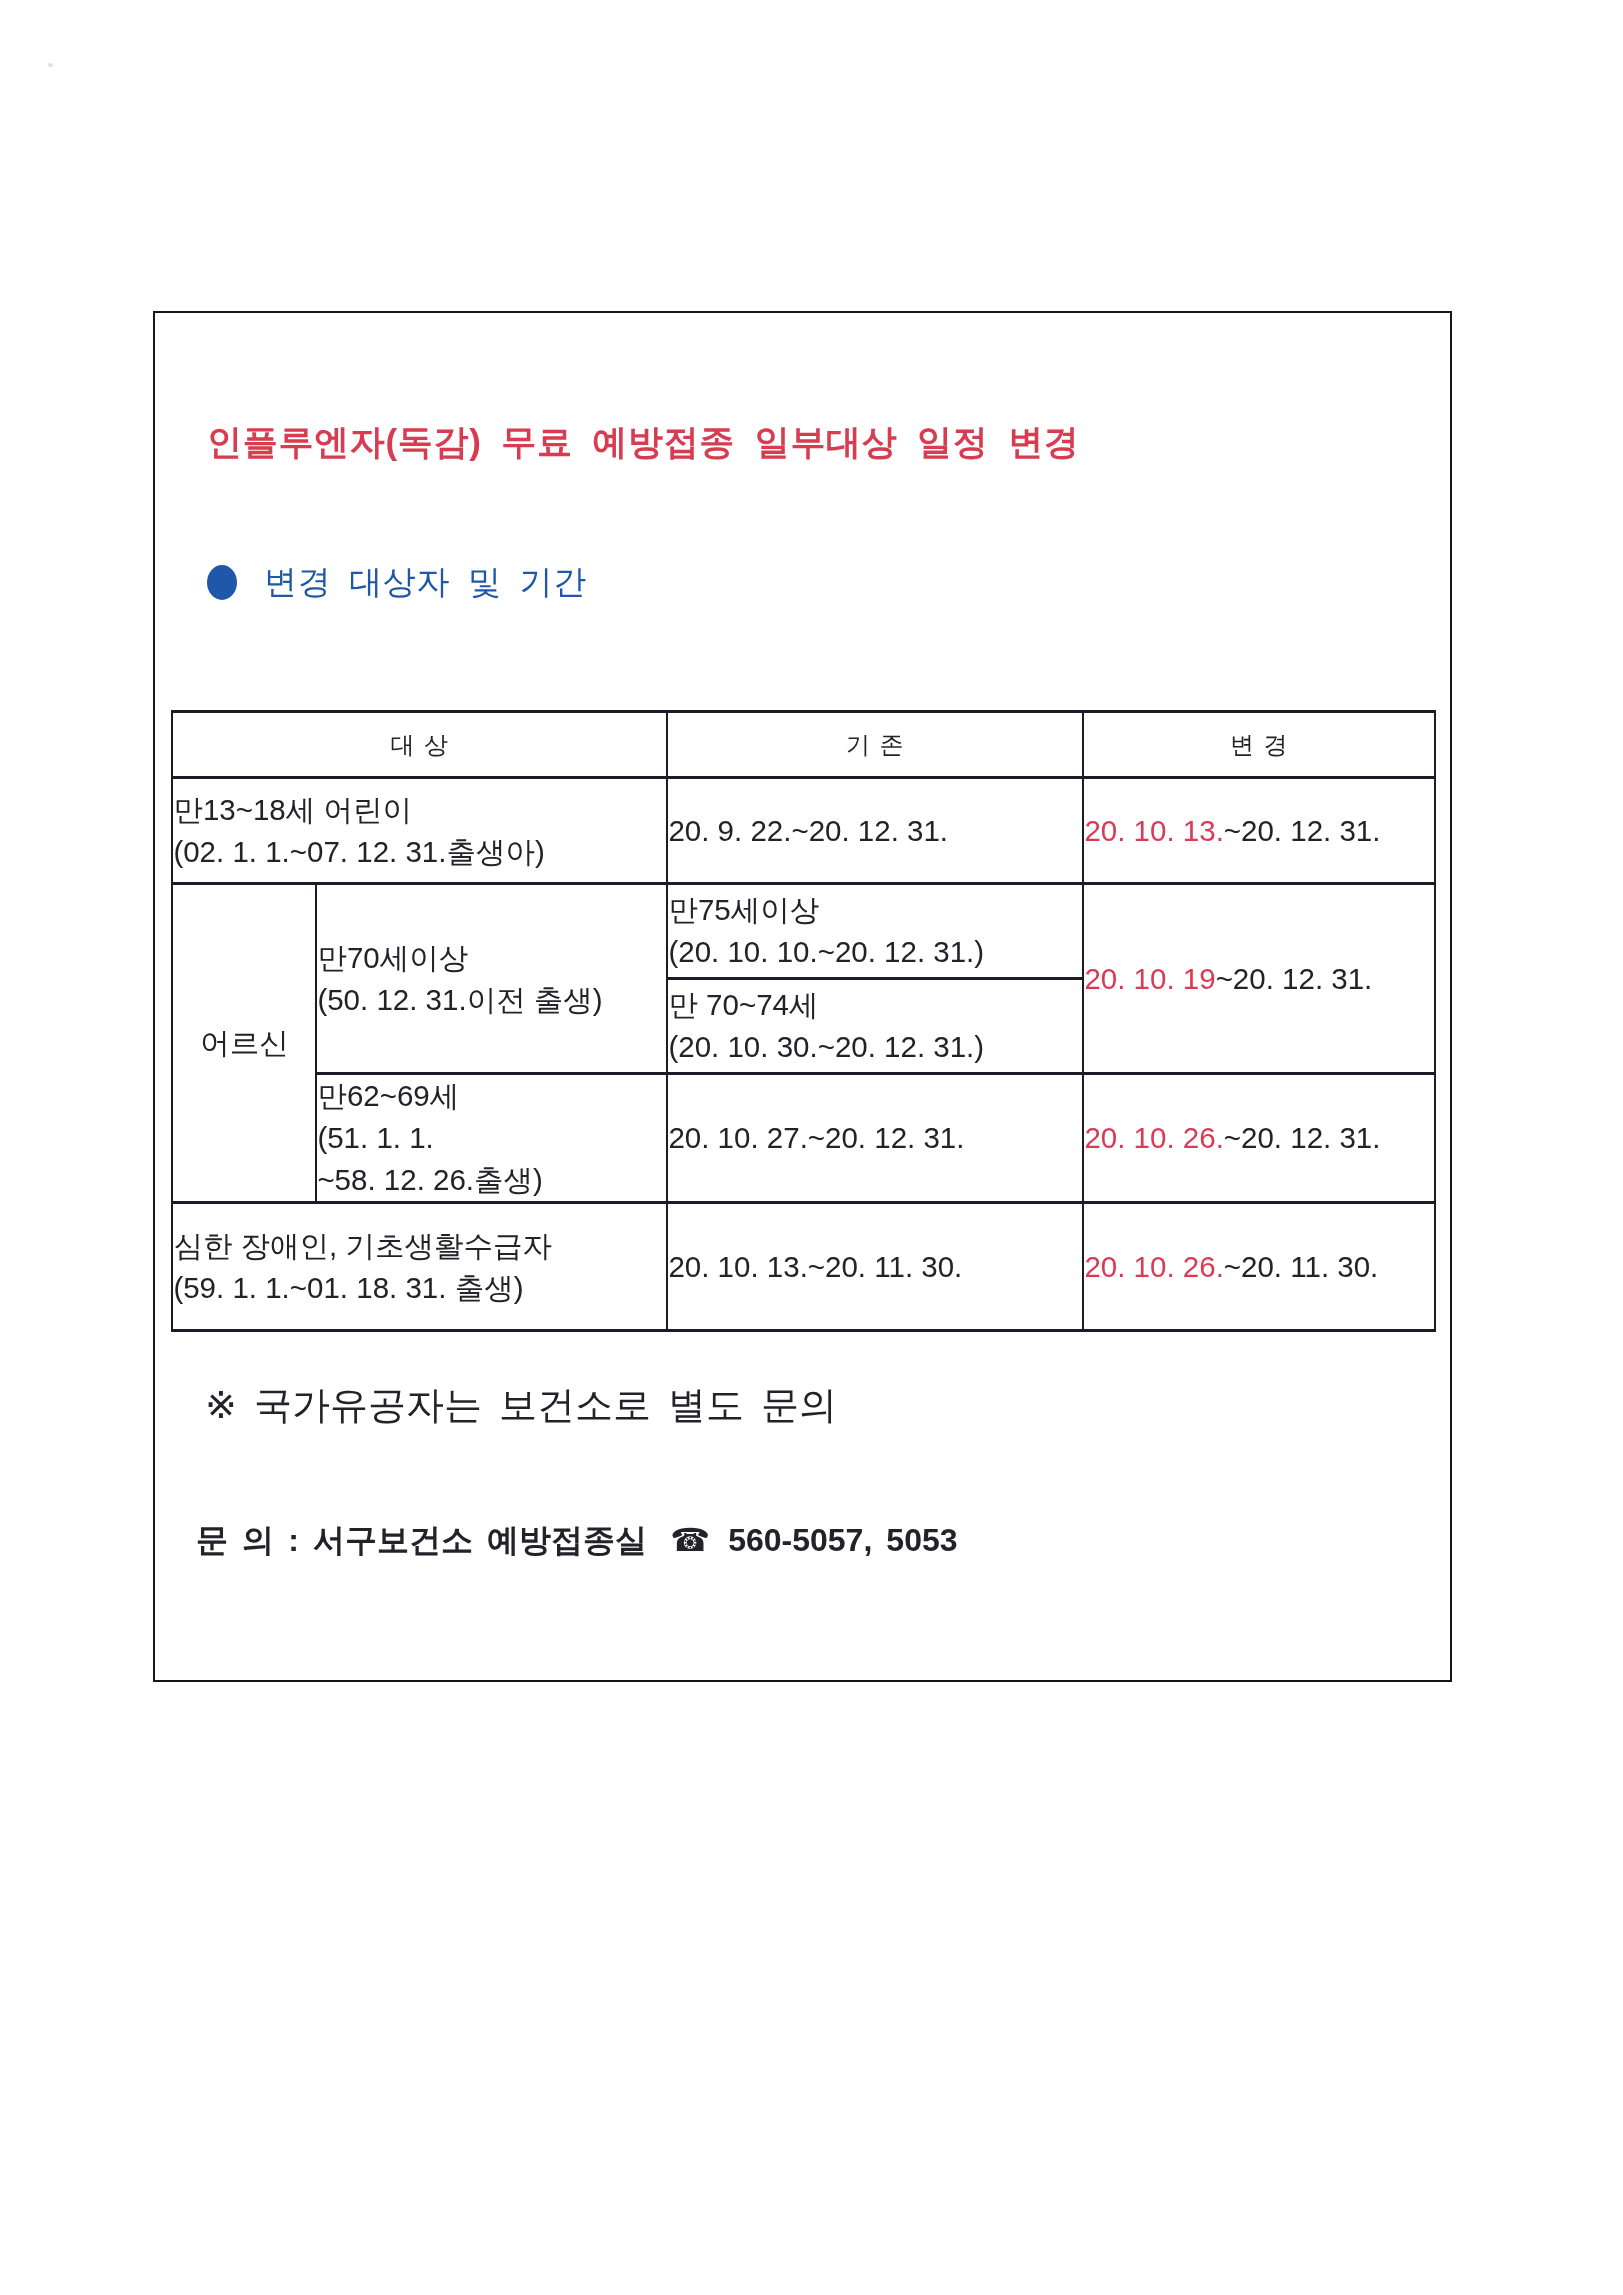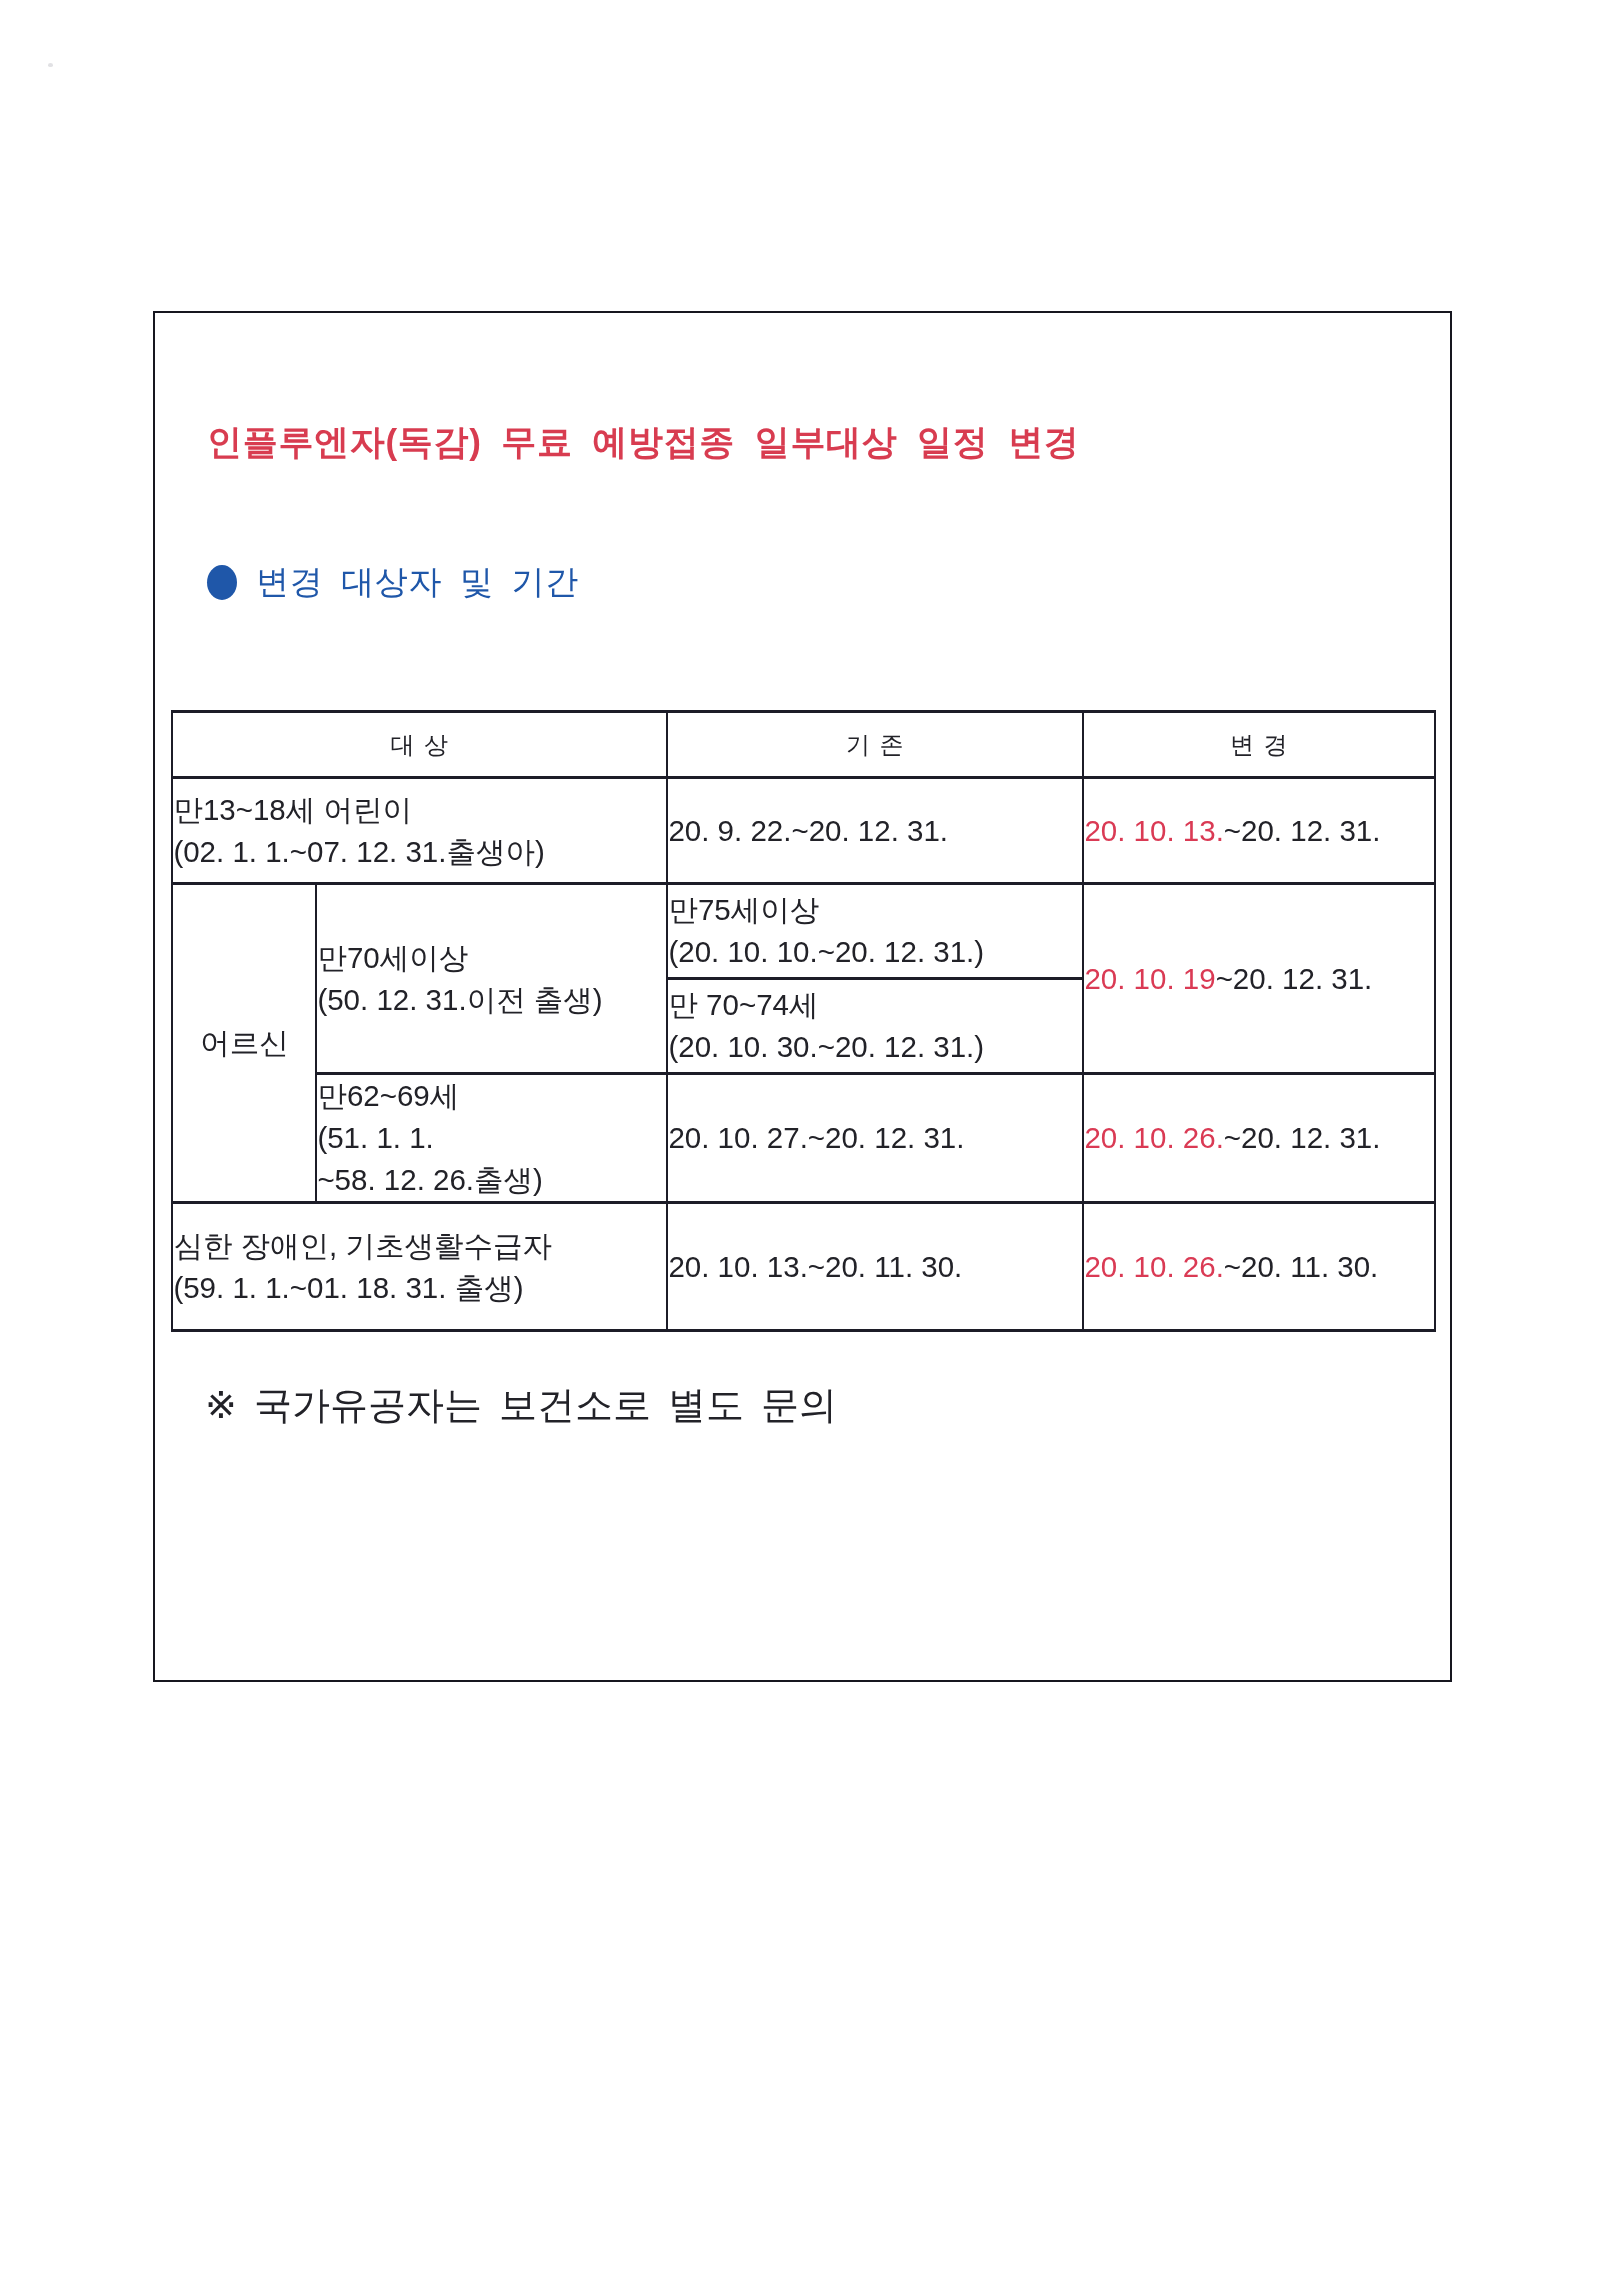--- a/index.html
+++ b/index.html
@@ -24,21 +24,21 @@
     font-size:35px;
     font-weight:bold;
     letter-spacing:0.7px;
     word-spacing:9.2px;
     color:#d83c50;
     white-space:nowrap;
   }
   .section-row{
     position:absolute;
     left:52px;top:247px;
-    display:flex;align-items:center;gap:19px;
+    display:flex;align-items:center;gap:27px;
   }
   .bullet{
     width:30px;height:35px;
     border-radius:50%;
     background:#1f57a9;
     flex:0 0 auto;
   }
   .section-heading{
     font-size:33px;
     color:#1f57a9;
@@ -181,16 +181,21 @@
         <td class="left">20. 10. 13.~20. 11. 30.</td>
         <td class="left">
           <span class="red">20. 10. 26.</span><span>~20. 11. 30.</span>
         </td>
       </tr>
     </tbody>
       </table>
 
     <div class="note-line">※ 국가유공자는 보건소로 별도 문의</div>
 
+    <div class="contact-line">
+      <span>문 의 : 서구보건소 예방접종실</span>
+      <span class="phone">☎</span>
+      <span>560-5057, 5053</span>
+    </div>
 
   </div>
 </div>
 
 
 </body></html>

